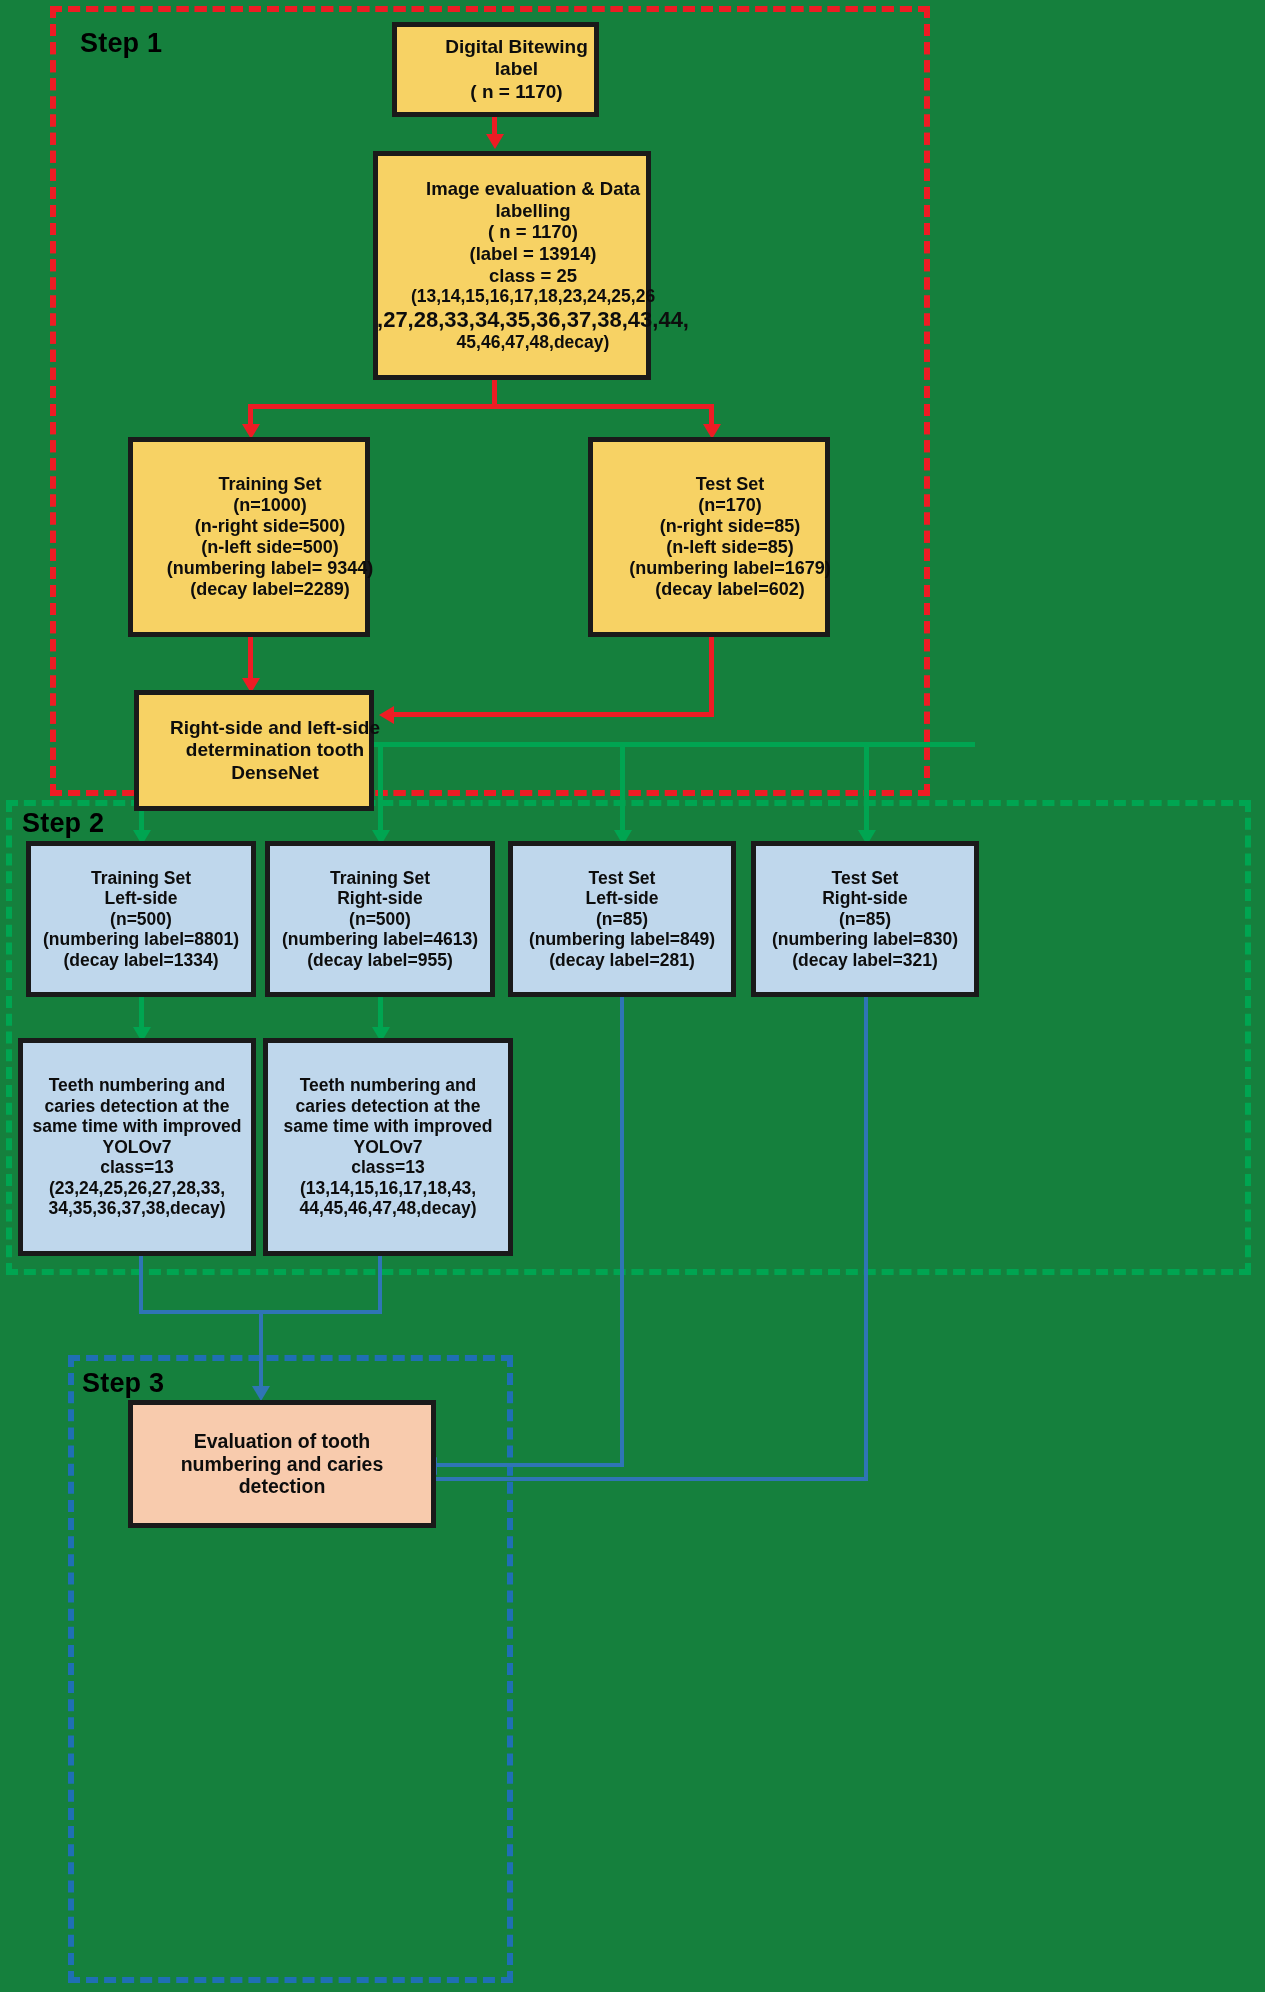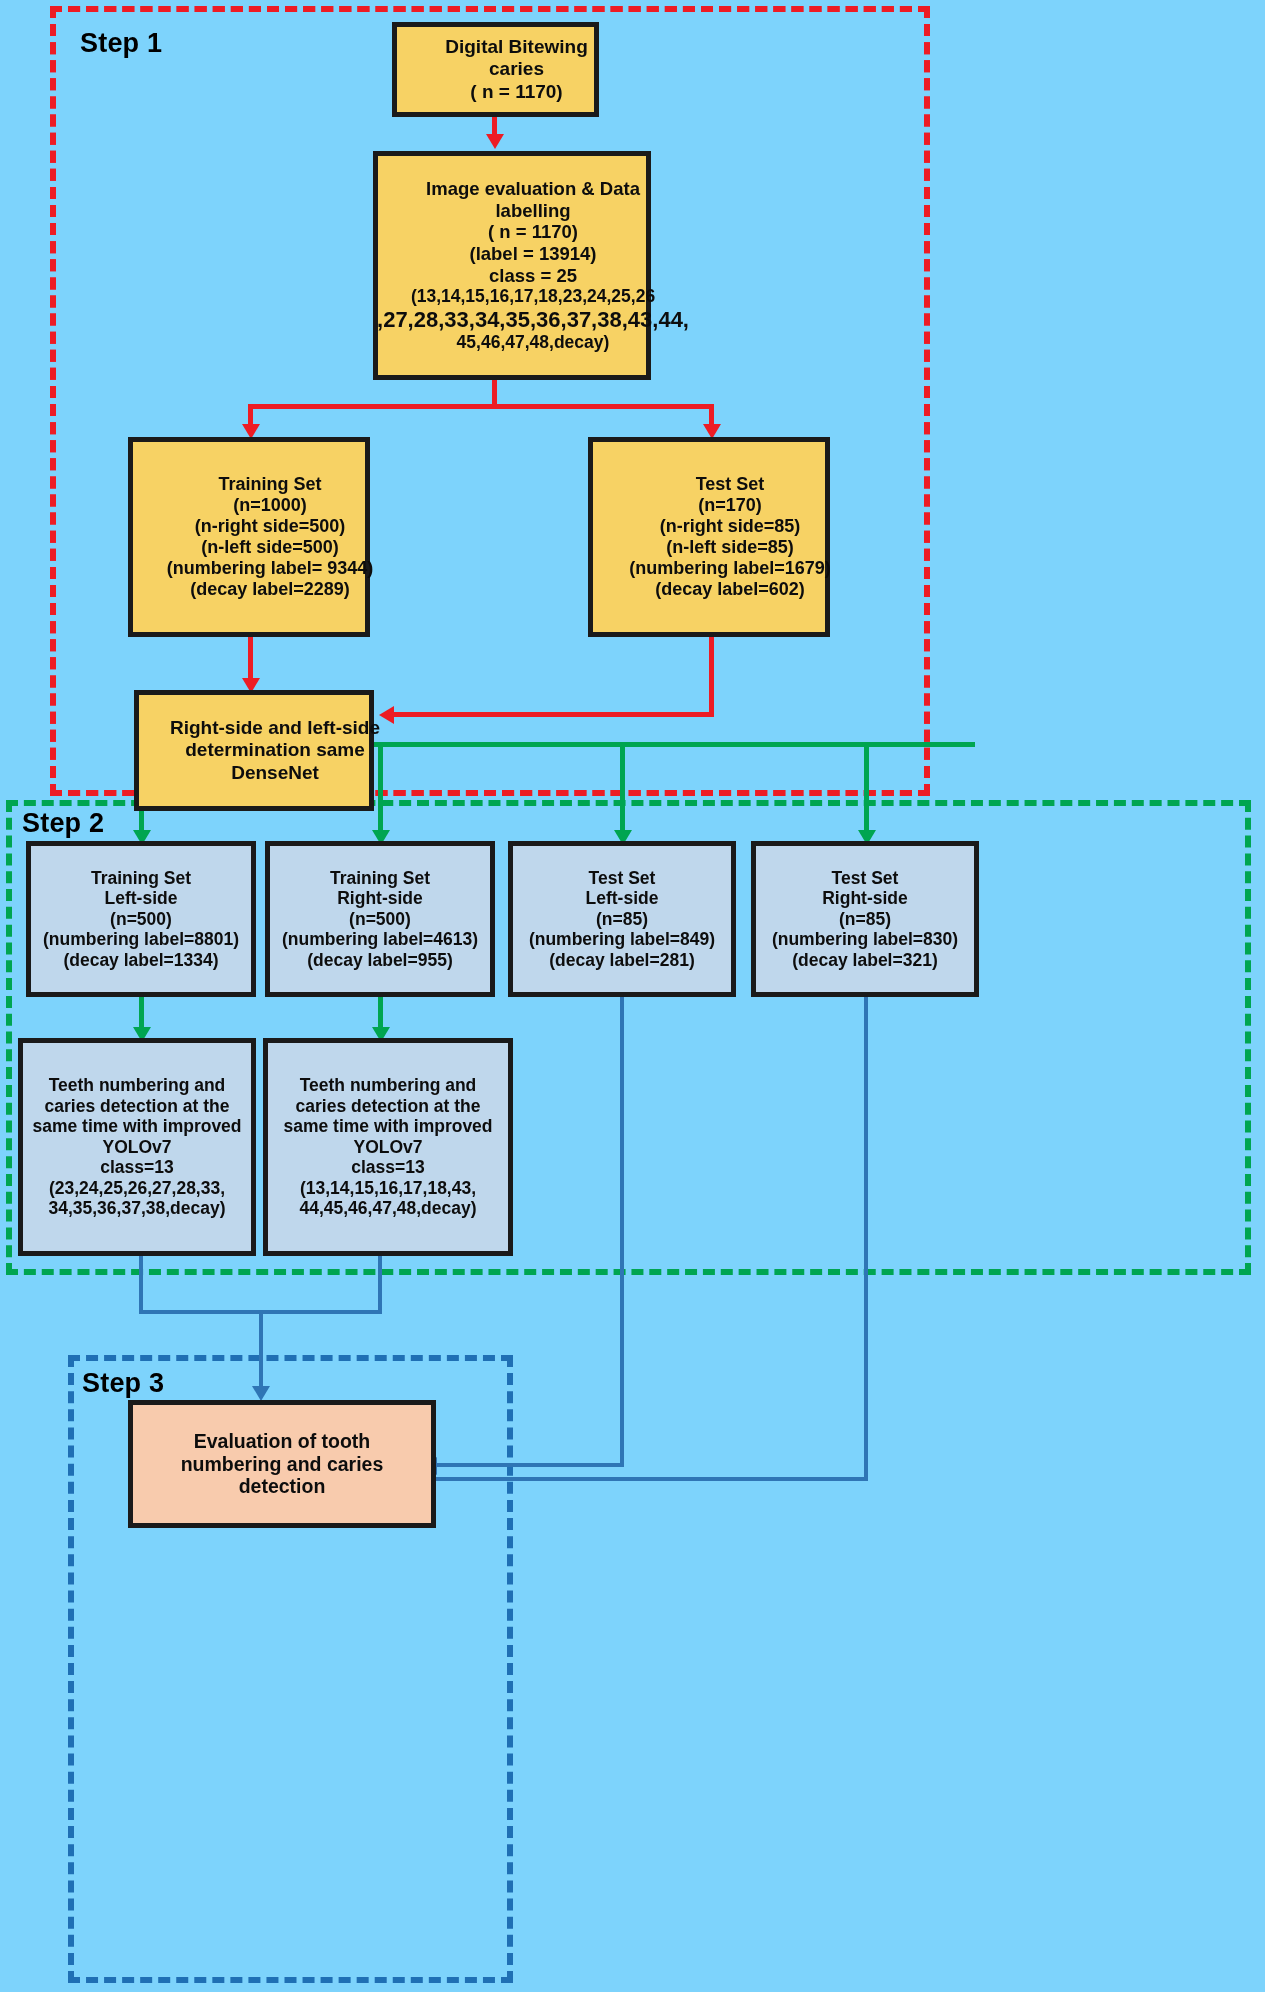--- a/index.html
+++ b/index.html
@@ -1,17 +1,17 @@
 <!DOCTYPE html>
 <html><head>
 <meta charset="utf-8">
 <style>
   html,body{margin:0;padding:0;background:#ffffff;}
   body{font-family:"Liberation Sans", sans-serif;}
-  #stage{position:relative;width:1265px;height:1992px;background:#7dd3fc;overflow:hidden;}
+  #stage{position:relative;width:1265px;height:1992px;background:#15803d;overflow:hidden;}
 
   
   .frame{position:absolute;box-sizing:border-box;background:transparent;}
   .frame-red{border:6px dashed #ED1C24;}
   .frame-green{border:6px dashed #00A551;}
   .frame-blue{border:6px dashed #1F6FB4;}
 
   .step-label{position:absolute;font-weight:bold;font-size:27px;color:#000;letter-spacing:.2px;}
 
   
@@ -97,21 +97,21 @@
 
   <div class="seg c-blue" style="left:620px;top:996px;width:4px;height:470px;"></div>
   <div class="seg c-blue" style="left:436px;top:1463px;width:188px;height:4px;"></div>
 
   <div class="seg c-blue" style="left:864px;top:996px;width:4px;height:485px;"></div>
   <div class="seg c-blue" style="left:436px;top:1477px;width:432px;height:4px;"></div>
   <div class="arrow arrow-left al-blue" style="left:422px;top:1457px;"></div>
 
   <div class="box yellow" style="left:392px;top:22px;width:207px;height:95px;font-size:19px;">
     <span class="ln">Digital Bitewing</span>
-    <span class="ln">caries</span>
+    <span class="ln">label</span>
     <span class="ln">( n = 1170)</span>
   </div>
 
   <div class="box yellow" style="left:373px;top:151px;width:278px;height:229px;font-size:18.5px;">
     <span class="ln">Image evaluation &amp; Data</span>
     <span class="ln">labelling</span>
     <span class="ln">( n = 1170)</span>
     <span class="ln">(label = 13914)</span>
     <span class="ln">class = 25</span>
     <span class="ln" style="font-size:17.5px;">(13,14,15,16,17,18,23,24,25,26</span>
@@ -132,21 +132,21 @@
     <span class="ln">Test Set</span>
     <span class="ln">(n=170)</span>
     <span class="ln">(n-right side=85)</span>
     <span class="ln">(n-left side=85)</span>
     <span class="ln">(numbering label=1679)</span>
     <span class="ln">(decay label=602)</span>
   </div>
 
   <div class="box yellow" style="left:134px;top:690px;width:240px;height:121px;font-size:19px;">
     <span class="ln">Right-side and left-side</span>
-    <span class="ln">determination same</span>
+    <span class="ln">determination tooth</span>
     <span class="ln">DenseNet</span>
   </div>
 
   <div class="box blue" style="left:26px;top:841px;width:230px;height:156px;font-size:17.5px;">
     <span class="ln">Training Set</span>
     <span class="ln">Left-side</span>
     <span class="ln">(n=500)</span>
     <span class="ln">(numbering label=8801)</span>
     <span class="ln">(decay label=1334)</span>
   </div>

